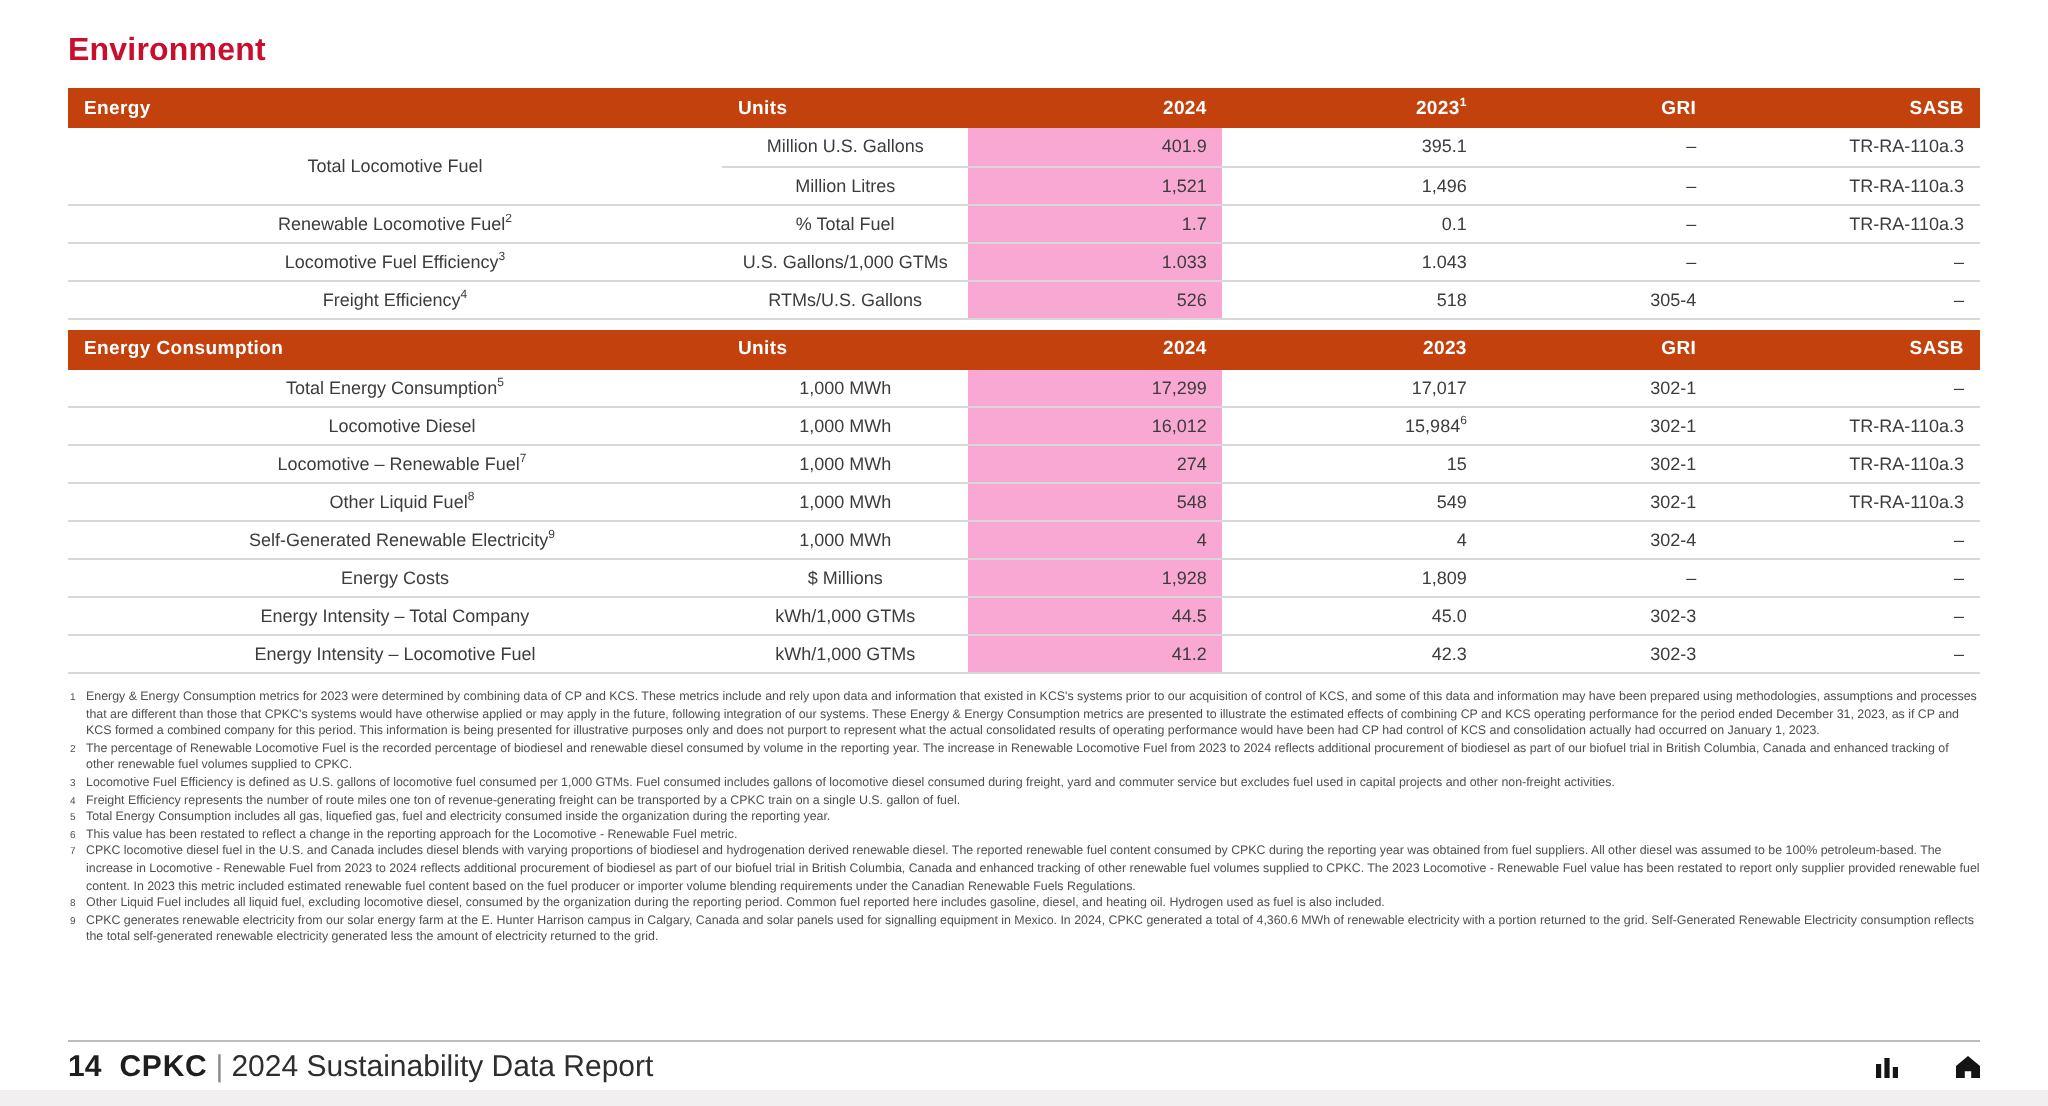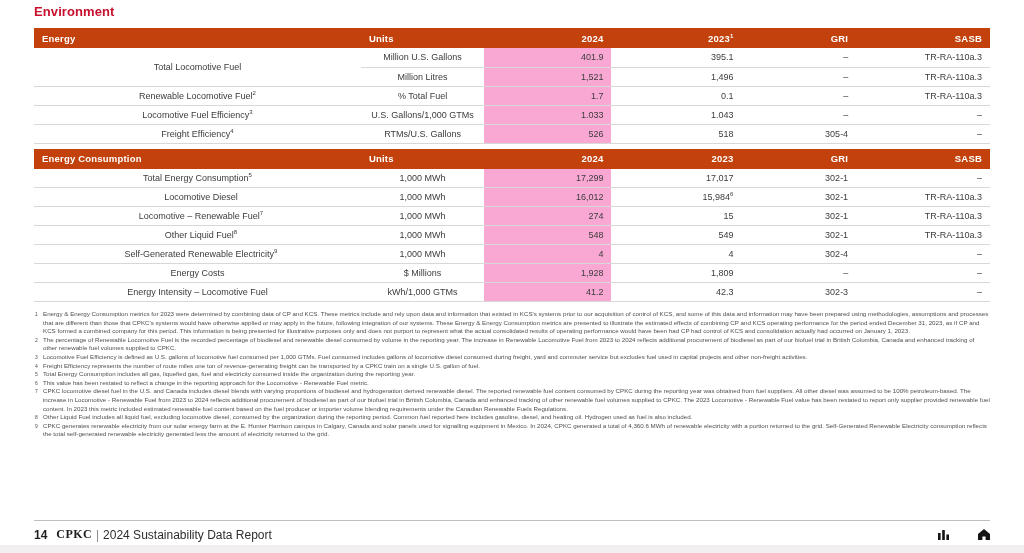--- a/index.html
+++ b/index.html
@@ -6,23 +6,23 @@
   html, body { width: 1024px; height: 553px; }
   body {
     background: #ffffff;
     font-family: "Liberation Sans", sans-serif;
     position: relative;
     overflow: hidden;
   }
   .content { padding: 0 34px; }
   .page-title {
     color: #C8102E;
-    font-size: 13px;
+    font-size: 16px;
     font-weight: bold;
-    padding-top: 4px;
+    padding-top: 17px;
     margin-bottom: 9px;
     letter-spacing: 0.1px;
   }
   table { width: 100%; border-collapse: collapse; table-layout: fixed; }
   table.t2 { margin-top: 5px; }
   col.c-label { width: 34.2%; }
   col.c-units { width: 12.9%; }
   col.c-2024  { width: 13.3%; }
   col.c-2023  { width: 13.6%; }
   col.c-gri   { width: 12.0%; }
@@ -73,25 +73,25 @@
     bottom: 32px;
     border-top: 1px solid #BDBDBD;
   }
   .footer {
     position: absolute;
     left: 34px;
     right: 34px;
     bottom: 11px;
     display: flex;
     align-items: center;
-    font-size: 12px;
+    font-size: 15px;
     color: #1E1E1E;
   }
   .page-num { font-weight: bold; margin-right: 9px; }
-  .brand { font-weight: bold; letter-spacing: 0.4px; font-family: Liberation Serif, serif; }
+  .brand { font-weight: bold; letter-spacing: 0.4px; }
   .divider { margin: 0 4px; color: #8A8A8A; }
   .report-title { color: #2E2E2E; }
   .footer-icons { margin-left: auto; display: flex; gap: 29px; align-items: center; }
   .footer-icons svg { display: block; cursor: pointer; }
   .bottom-strip {
     position: absolute;
     left: 0; right: 0; bottom: 0;
     height: 8px;
     background: #F1EFF0;
   }
@@ -224,20 +224,28 @@
         <td>4</td>
         <td>302-4</td>
         <td>–</td>
       </tr>
       <tr>
         <td class="a-left lbl"><span>Energy Costs</span><sup class="fn-ref"></sup></td>
         <td class="a-left">$ Millions</td>
         <td class="bg-2024">1,928</td>
         <td>1,809</td>
         <td>–</td>
+        <td>–</td>
+      </tr>
+      <tr>
+        <td class="a-left lbl"><span>Energy Intensity – Total Company</span><sup class="fn-ref"></sup></td>
+        <td class="a-left">kWh/1,000 GTMs</td>
+        <td class="bg-2024">44.5</td>
+        <td>45.0</td>
+        <td>302-3</td>
         <td>–</td>
       </tr>
       <tr>
         <td class="a-left lbl"><span>Energy Intensity – Locomotive Fuel</span><sup class="fn-ref"></sup></td>
         <td class="a-left">kWh/1,000 GTMs</td>
         <td class="bg-2024">41.2</td>
         <td>42.3</td>
         <td>302-3</td>
         <td>–</td>
       </tr>

